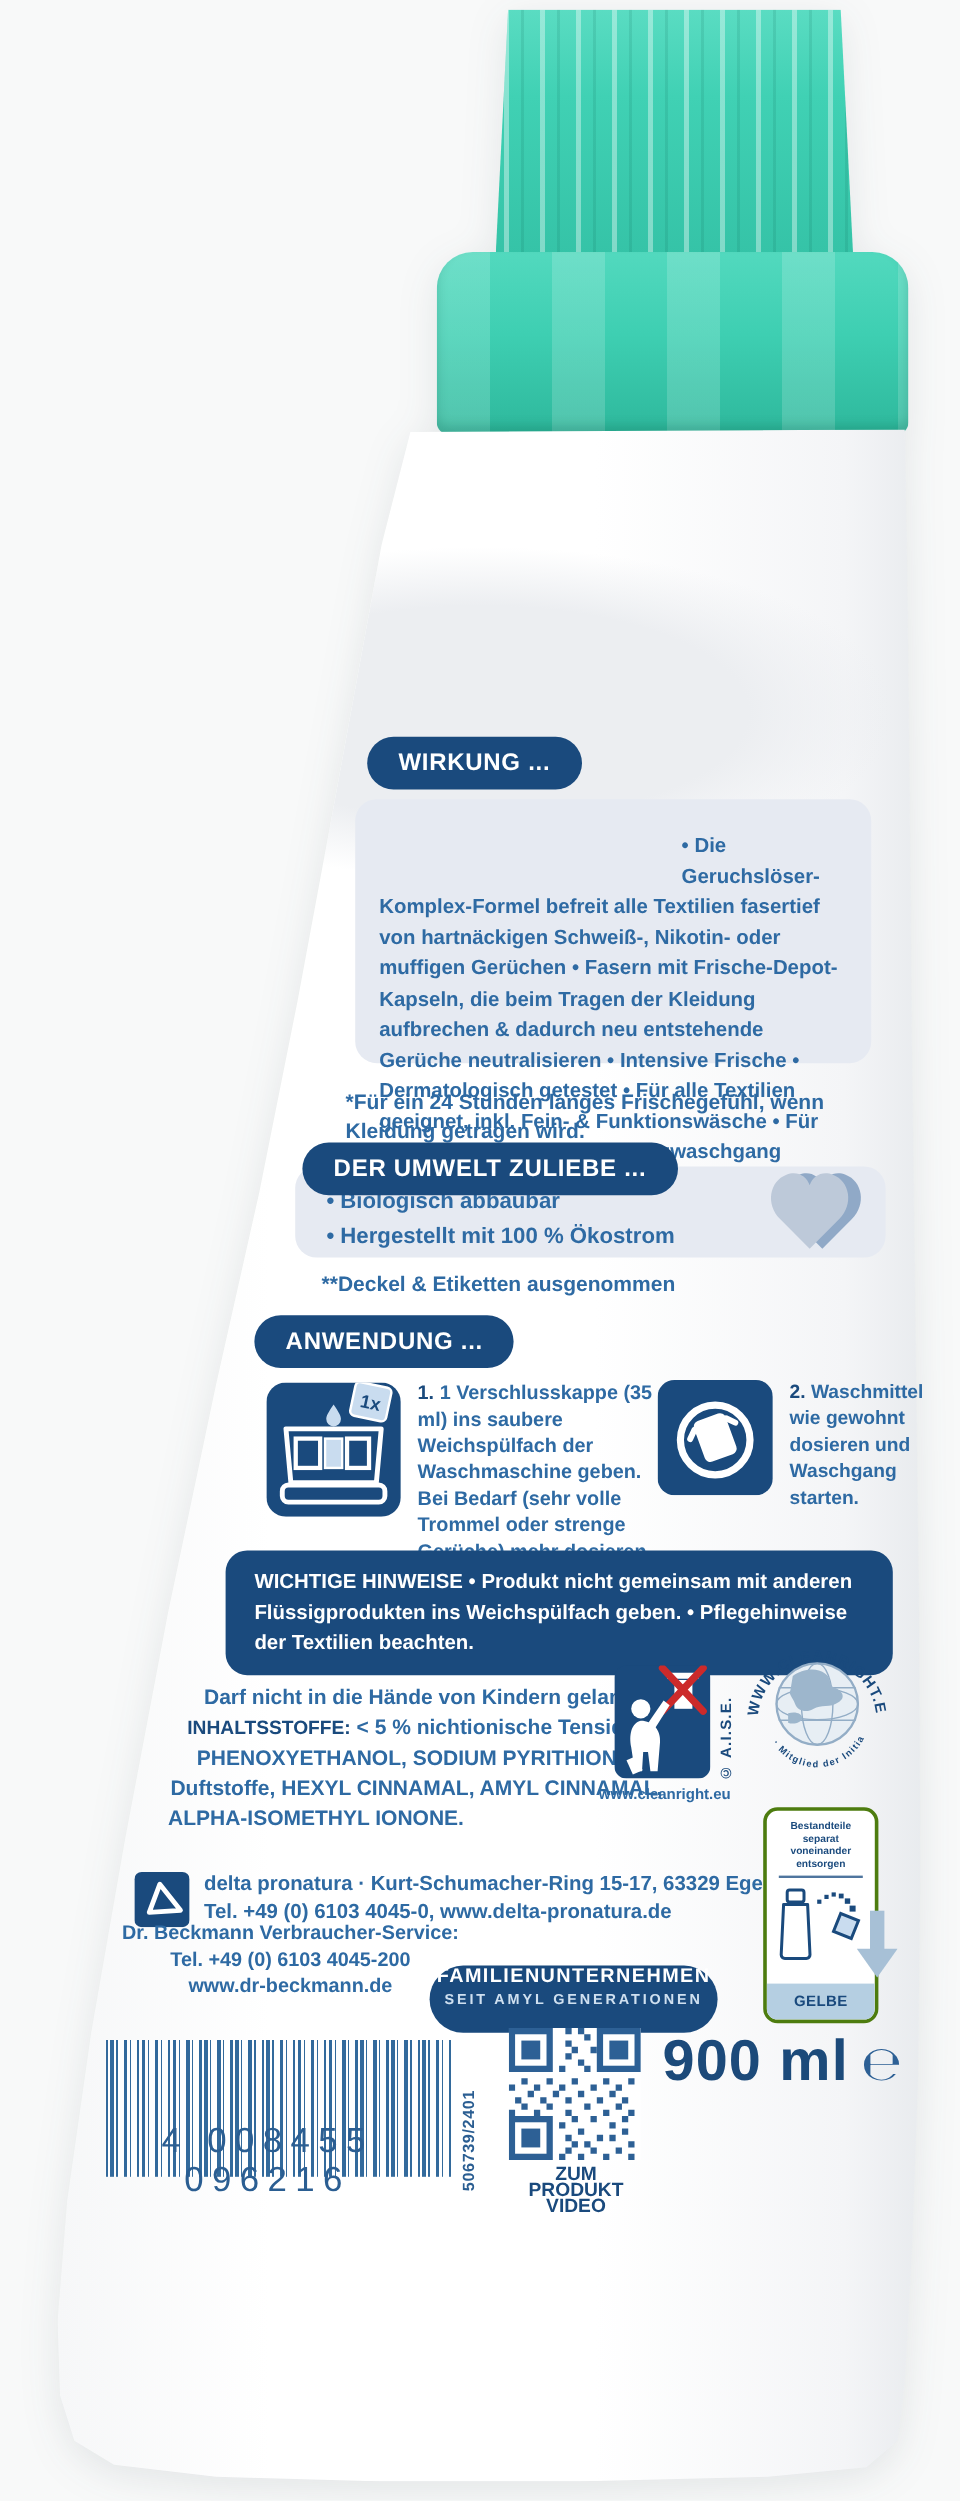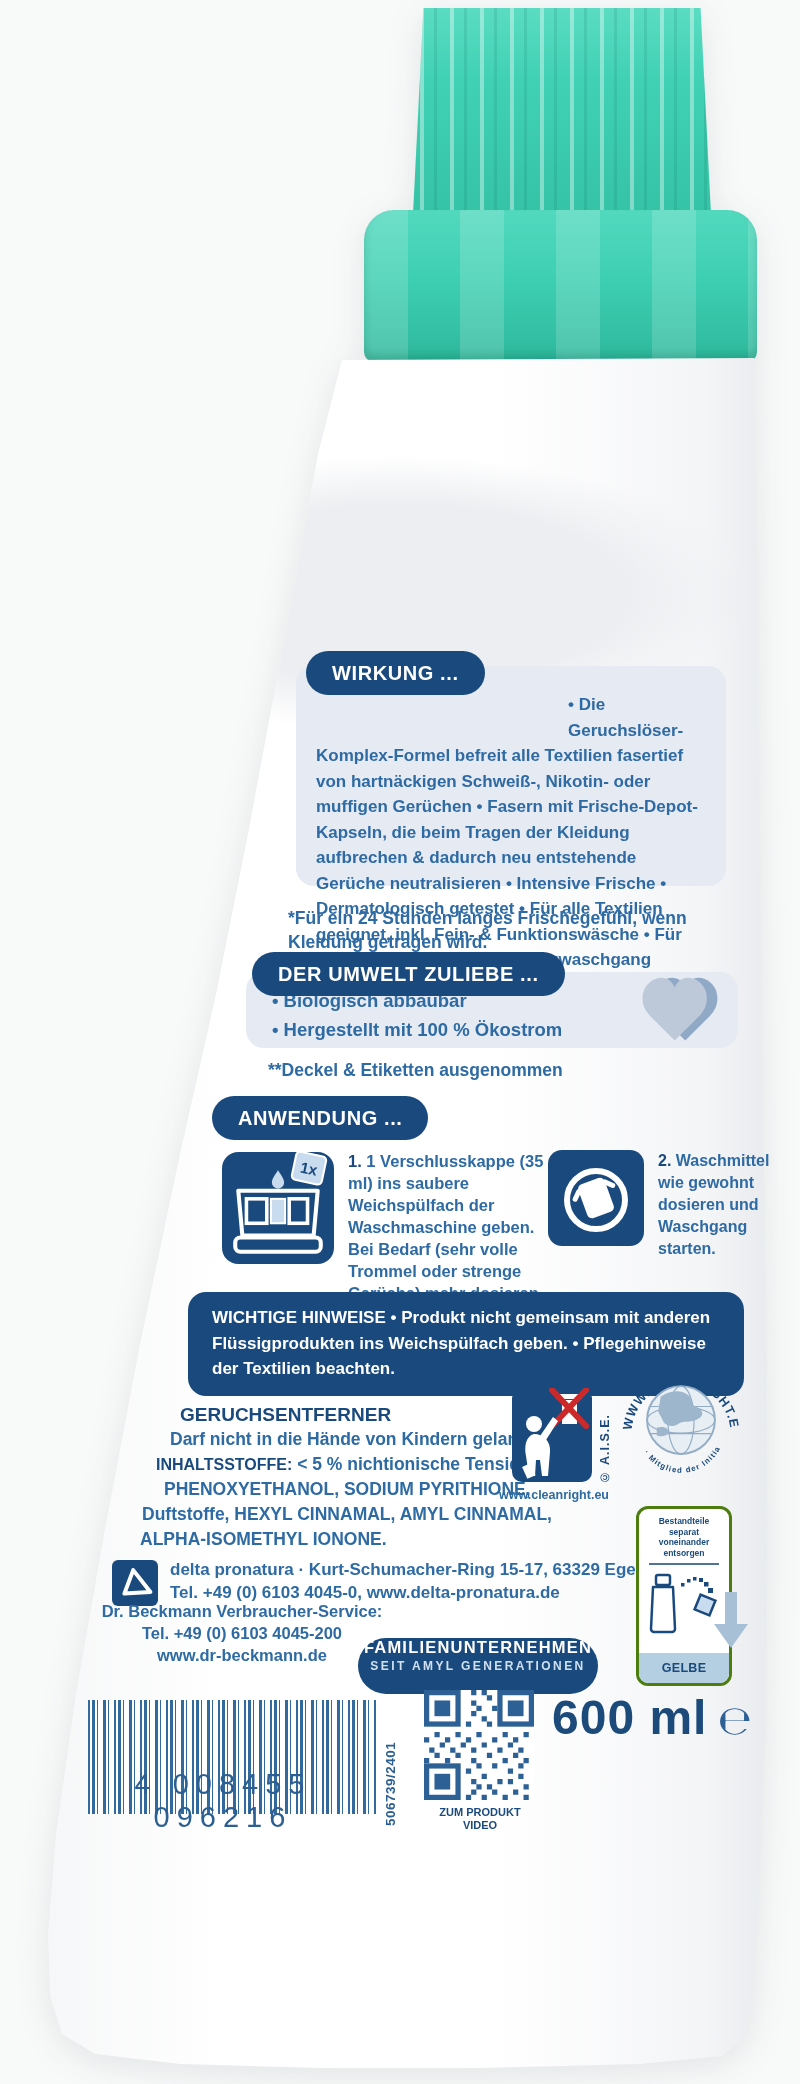--- a/index.html
+++ b/index.html
@@ -60,21 +60,21 @@
   .bars{position:absolute;left:88px;top:1700px;width:290px;height:114px;
         background:repeating-linear-gradient(90deg,
           #336a9c 0 2px,#ffffff 2px 4px,#336a9c 4px 7px,#ffffff 7px 9px,
           #336a9c 9px 10px,#ffffff 10px 15px,#336a9c 15px 18px,#ffffff 18px 20px,
           #336a9c 20px 21px,#ffffff 21px 26px);}
   .barcode-digits{position:absolute;left:58px;top:1768px;width:330px;text-align:center;
         font-size:29px;color:#2b5e92;letter-spacing:7px;font-weight:400;}
   .printcode{position:absolute;left:383px;top:1694px;height:132px;writing-mode:vertical-rl;
         transform:rotate(180deg);font-size:13.5px;font-weight:700;color:#2b5e92;letter-spacing:.5px;}
   .qr-caption{position:absolute;left:424px;top:1806px;width:112px;text-align:center;
-        font-size:11px;line-height:13px;font-weight:700;color:#1a4a7d;}
+        font-size:16px;line-height:13px;font-weight:700;color:#1a4a7d;}
   .volume-row{position:absolute;left:552px;top:1690px;display:flex;align-items:baseline;}
   .vol{font-size:48px;font-weight:700;color:#1c4a7a;letter-spacing:1px;}
   .esign{font-size:40px;font-weight:400;color:#2d6095;margin-left:10px;font-family:"DejaVu Sans",sans-serif;}
   .aise-caption{position:absolute;left:498px;top:1488px;width:112px;text-align:center;
         font-size:12.5px;font-weight:700;color:#2e6aa3;}
   .aise-vert{position:absolute;left:598px;top:1392px;height:92px;writing-mode:vertical-rl;
         transform:rotate(180deg);font-size:12.5px;font-weight:700;color:#1a4a7d;letter-spacing:1px;}
   .mfg-line{display:block;font-size:17px;line-height:23px;color:#2e6aa3;font-weight:700;}
   .svc-line{display:block;font-size:16.5px;line-height:22px;color:#2e6aa3;font-weight:700;}
 </style>
@@ -85,21 +85,21 @@
 
   <div class="bottle-wrap">
     <div class="cap"></div>
     <div class="collar"></div>
     <div class="bottle"></div>
   </div>
 
   <div class="panel" style="left:296px;top:666px;width:430px;height:220px;">
     <p class="wirkung-body"><span class="pill-spacer"></span><span>• Die Geruchslöser-Komplex-Formel befreit alle Textilien fasertief von hartnäckigen Schweiß-, Nikotin- oder muffigen Gerüchen • Fasern mit Frische-Depot-Kapseln, die beim Tragen der Kleidung aufbrechen &amp; dadurch neu entstehende Gerüche neutralisieren • Intensive Frische • Dermatologisch getestet • Für alle Textilien geeignet, inkl. Fein- &amp; Funktionswäsche • Für niedrige Temperaturen &amp; Kurzwaschgang geeignet • Mit jedem Waschmittel kombinierbar</span></p>
   </div>
-  <div class="pill" style="left:306px;top:651px;">WIRKUNG ...</div>
+  <div class="pill" style="left:306px;top:614px;">WIRKUNG ...</div>
 
   <div class="abs footnote" style="left:288px;top:906px;width:450px;">*Für ein 24 Stunden langes Frischegefühl, wenn Kleidung getragen wird.</div>
 
   <div class="panel" style="left:246px;top:972px;width:492px;height:76px;">
     <div style="padding:14px 0 0 26px;">
       <div class="bullet">• Biologisch abbaubar</div>
       <div class="bullet">• Hergestellt mit 100 % Ökostrom</div>
     </div>
     <svg style="position:absolute;right:14px;top:-6px;" width="88" height="84" viewBox="0 0 100 90">
       <path d="M56,82 L28,54 C14,40 18,18 34,12 C44,8 53,13 56,22 C59,13 68,8 78,12 C94,18 98,40 84,54 Z" fill="#90a9c7"></path>
@@ -139,21 +139,20 @@
   </svg>
   <div class="abs step-text" style="left:658px;top:1150px;width:118px;font-size:16px;">
     <b>2.</b> <span>Waschmittel wie gewohnt dosieren und Waschgang starten.</span>
   </div>
 
   <div class="hinweis-box">
     <span>WICHTIGE HINWEISE</span> <span>•  Produkt nicht gemeinsam mit anderen Flüssigprodukten ins Weichspülfach geben. •  Pflegehinweise der Textilien beachten.</span>
   </div>
 
   <div class="abs" style="left:140px;top:1402px;width:420px;">
-    <span class="prod-line navy" style="margin-left:40px;font-size:19px;">GERUCHSENTFERNER</span>
     <span class="prod-line btxt" style="margin-left:30px;">Darf nicht in die Hände von Kindern gelangen.</span>
     <span class="prod-line btxt" style="margin-left:16px;"><b class="navy" style="font-size:16px;">INHALTSSTOFFE:</b><span> &lt; 5 % nichtionische Tenside.</span></span>
     <span class="prod-line btxt" style="margin-left:24px;">PHENOXYETHANOL, SODIUM PYRITHIONE,</span>
     <span class="prod-line btxt" style="margin-left:2px;">Duftstoffe, HEXYL CINNAMAL, AMYL CINNAMAL,</span>
     <span class="prod-line btxt">ALPHA-ISOMETHYL IONONE.</span>
   </div>
 
   <svg class="abs" style="left:512px;top:1388px;" width="80" height="94" viewBox="0 0 80 94">
     <rect x="0" y="0" width="80" height="94" rx="10" fill="#1a4a7d"></rect>
     <path d="M44,6 h26 v5 h-26 z" fill="#fff"></path>
@@ -267,17 +266,17 @@
                M45,85h5v5h-5z M55,80h5v5h-5z M60,90h5v5h-5z M70,85h5v5h-5z M80,85h5v5h-5z M90,80h5v5h-5z
                M95,90h5v5h-5z M45,95h5v5h-5z M55,100h5v5h-5z M65,95h5v5h-5z M75,100h5v5h-5z M85,95h5v5h-5z
                M95,100h5v5h-5z M50,90h5v5h-5z M40,100h5v5h-5z"></path>
     </g>
   </svg>
   <div class="qr-caption">
     <span>ZUM PRODUKT</span><br><span>VIDEO</span>
   </div>
 
   <div class="volume-row">
-    <span class="vol">600 ml</span>
+    <span class="vol">900 ml</span>
     <span class="esign">℮</span>
   </div>
 
 </div>
 
 </body></html>

